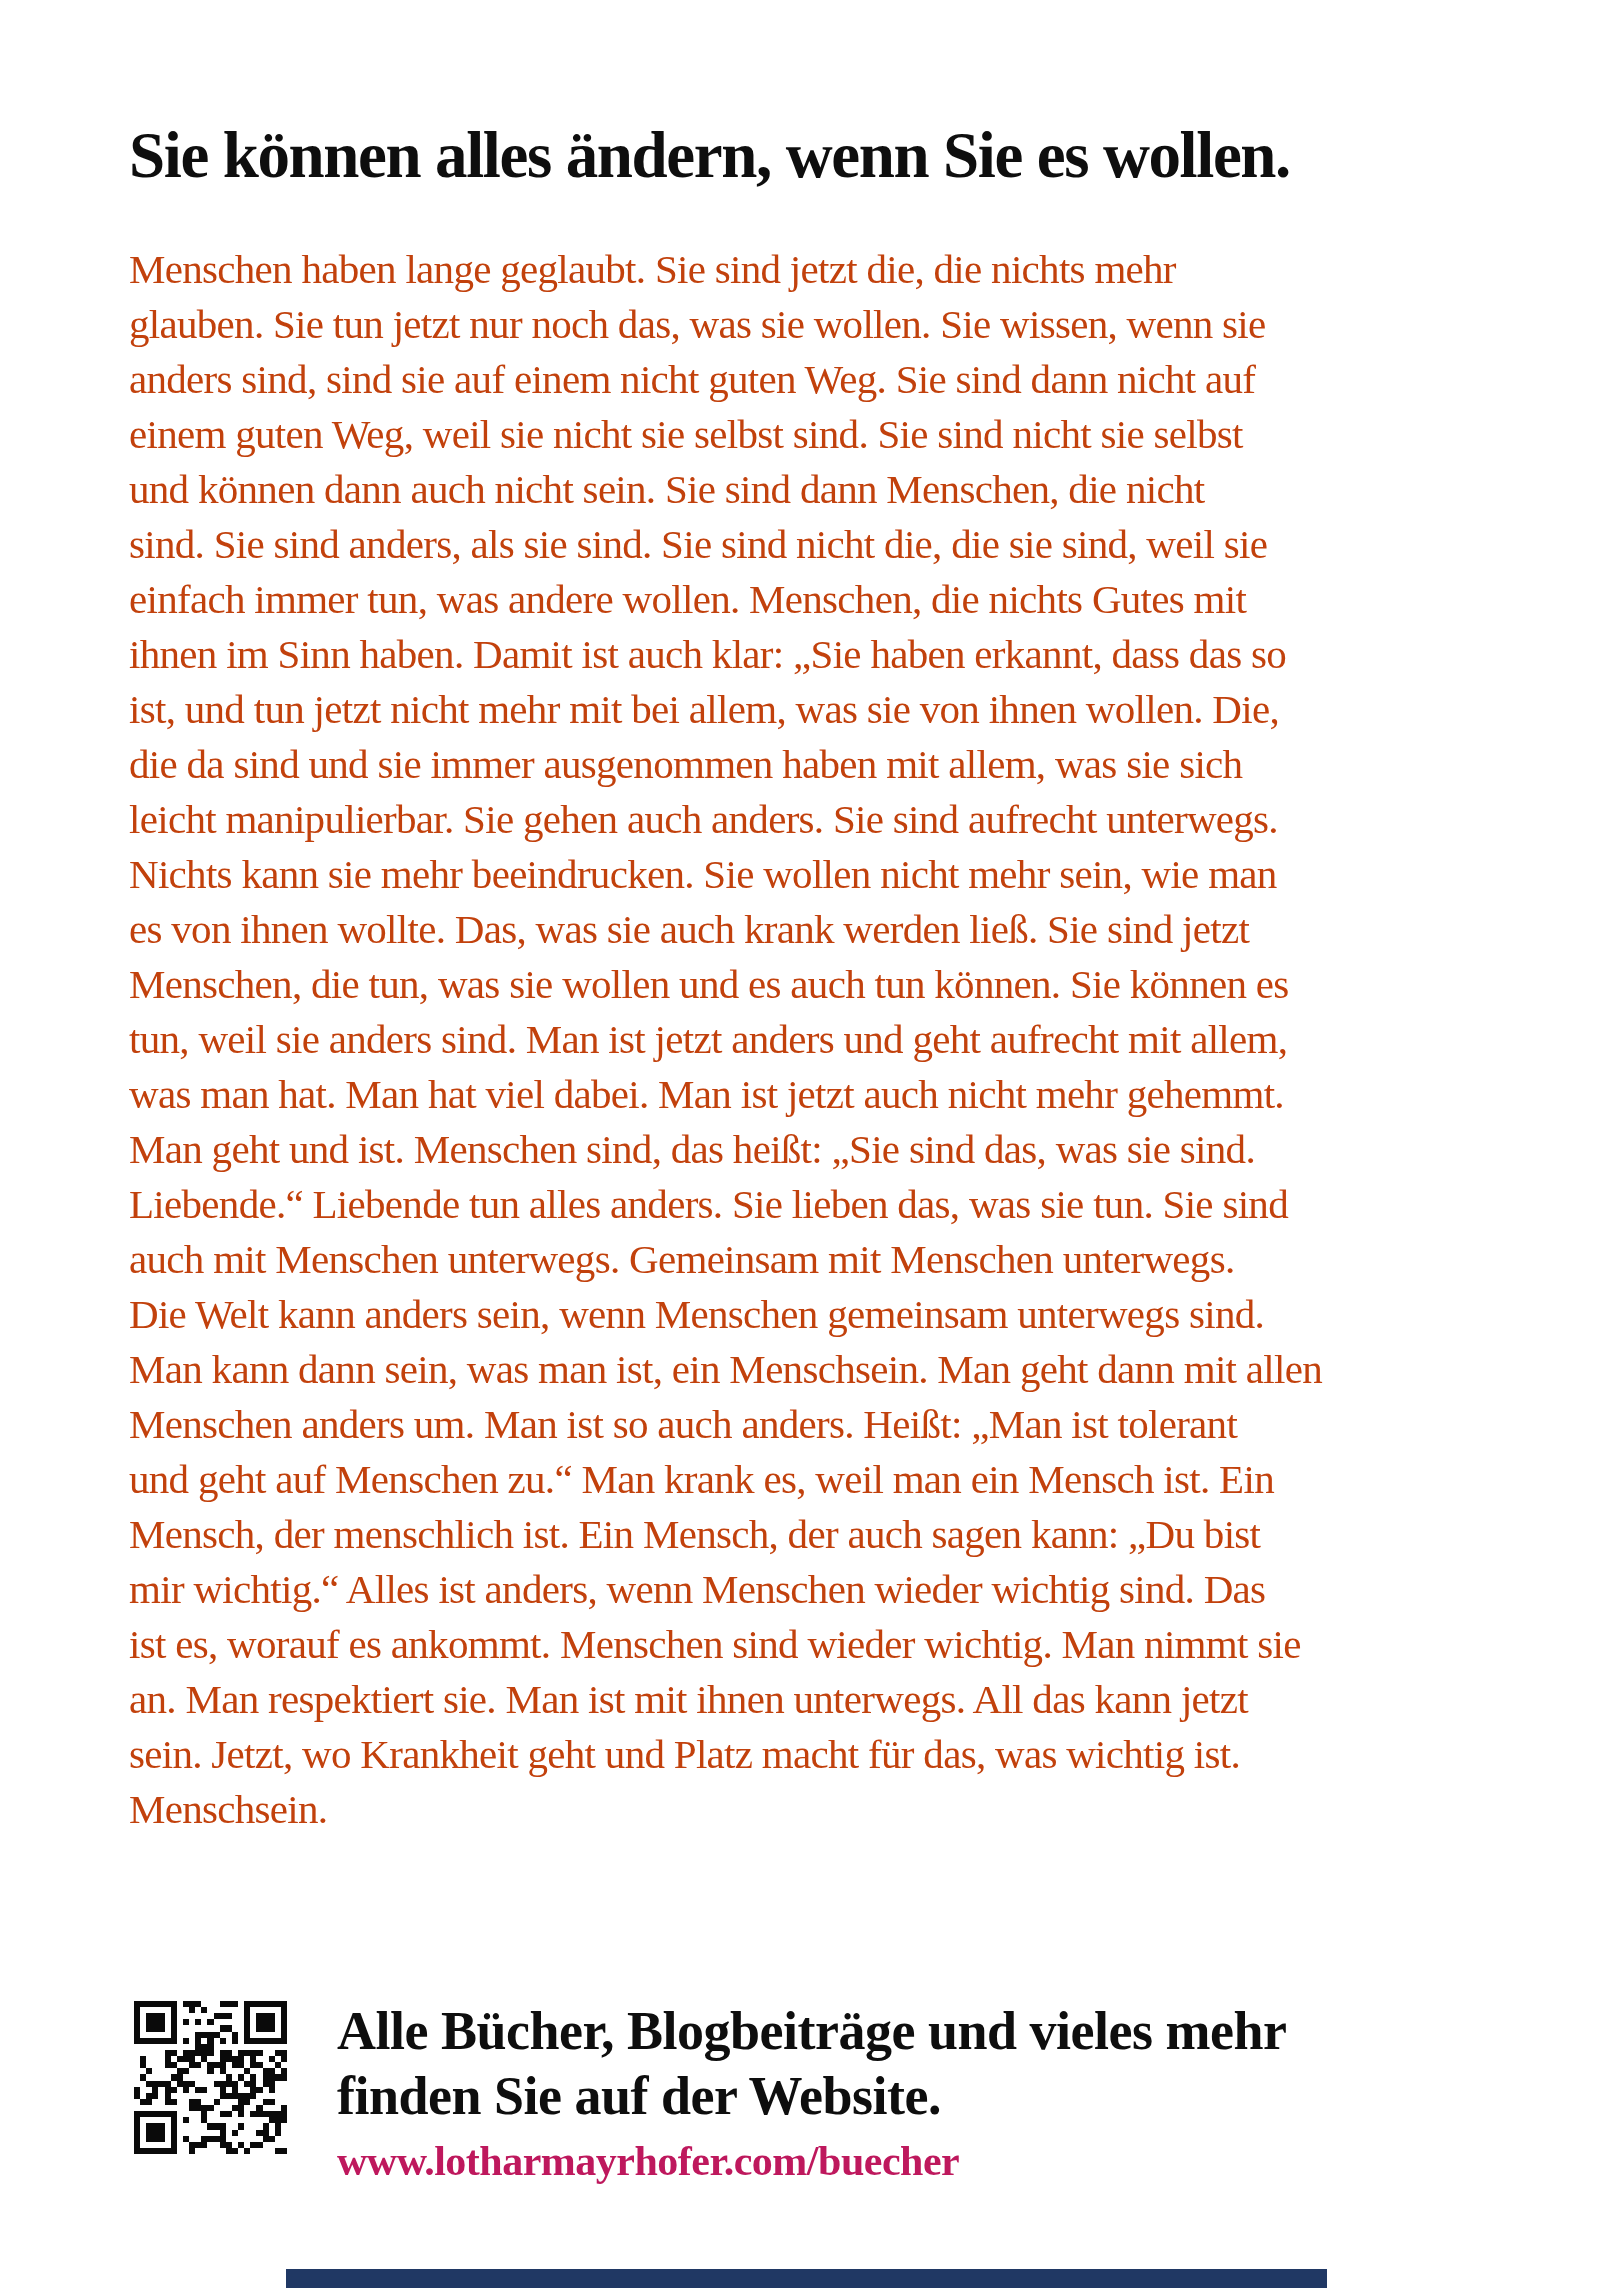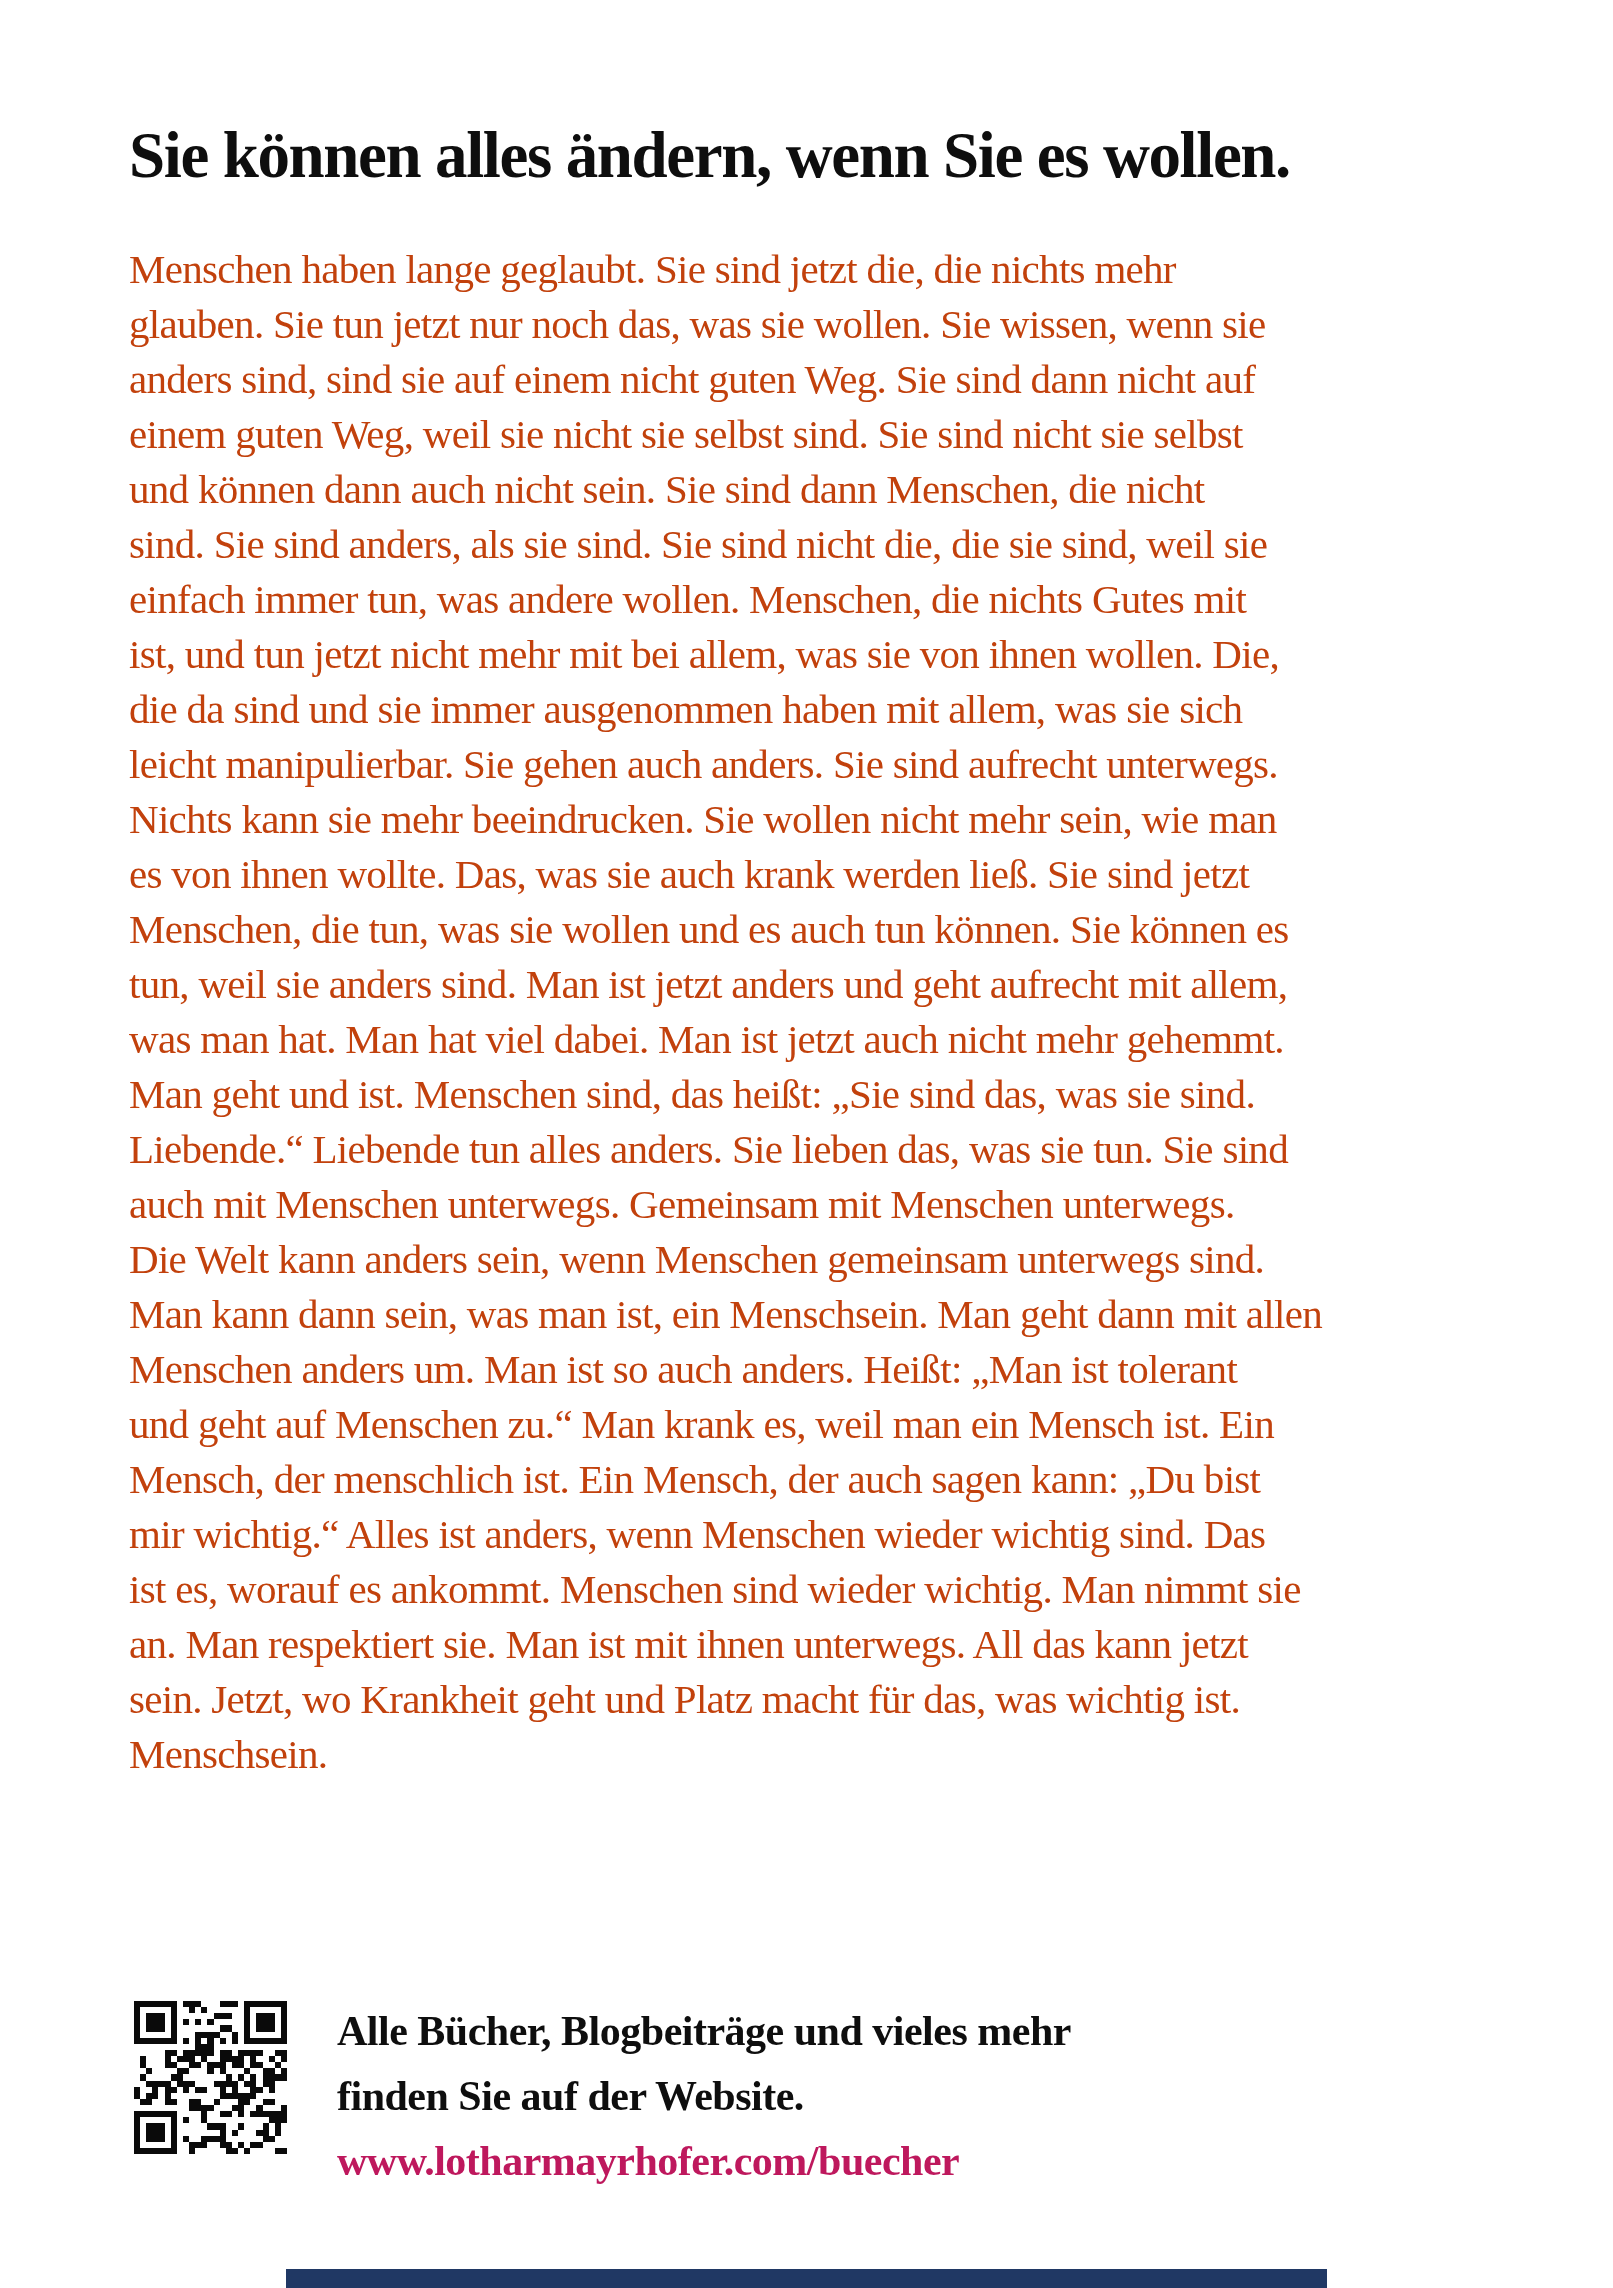--- a/index.html
+++ b/index.html
@@ -37,21 +37,21 @@
   }
   .qr {
     position:absolute; left:4.6px; top:1.8px;
     width:153px; height:153px;
     display:block;
   }
   .footer-text {
     position:absolute; left:208px; top:0;
   }
   .footer-text .info-line {
-    font-size:42px; font-weight:bold;
+    font-size:54px; font-weight:bold;
     line-height:65px;
     letter-spacing:-0.5px;
     white-space:nowrap;
     color:#0e0e0e;
   }
   .footer-text .url {
     font-size:42px; font-weight:bold;
     line-height:65px;
     letter-spacing:-0.5px;
     white-space:nowrap;
@@ -72,20 +72,21 @@
 
   <div class="body-text">
 
   <div class="line">Menschen haben lange geglaubt. Sie sind jetzt die, die nichts mehr</div>
       <div class="line">glauben. Sie tun jetzt nur noch das, was sie wollen. Sie wissen, wenn sie</div>
       <div class="line">anders sind, sind sie auf einem nicht guten Weg. Sie sind dann nicht auf</div>
       <div class="line">einem guten Weg, weil sie nicht sie selbst sind. Sie sind nicht sie selbst</div>
       <div class="line">und können dann auch nicht sein. Sie sind dann Menschen, die nicht</div>
       <div class="line">sind. Sie sind anders, als sie sind. Sie sind nicht die, die sie sind, weil sie</div>
       <div class="line">einfach immer tun, was andere wollen. Menschen, die nichts Gutes mit</div>
+      <div class="line">ihnen im Sinn haben. Damit ist auch klar: „Sie haben erkannt, dass das so</div>
       <div class="line">ist, und tun jetzt nicht mehr mit bei allem, was sie von ihnen wollen. Die,</div>
       <div class="line">die da sind und sie immer ausgenommen haben mit allem, was sie sich</div>
       <div class="line">leicht manipulierbar. Sie gehen auch anders. Sie sind aufrecht unterwegs.</div>
       <div class="line">Nichts kann sie mehr beeindrucken. Sie wollen nicht mehr sein, wie man</div>
       <div class="line">es von ihnen wollte. Das, was sie auch krank werden ließ. Sie sind jetzt</div>
       <div class="line">Menschen, die tun, was sie wollen und es auch tun können. Sie können es</div>
       <div class="line">tun, weil sie anders sind. Man ist jetzt anders und geht aufrecht mit allem,</div>
       <div class="line">was man hat. Man hat viel dabei. Man ist jetzt auch nicht mehr gehemmt.</div>
       <div class="line">Man geht und ist. Menschen sind, das heißt: „Sie sind das, was sie sind.</div>
       <div class="line">Liebende.“ Liebende tun alles anders. Sie lieben das, was sie tun. Sie sind</div>

